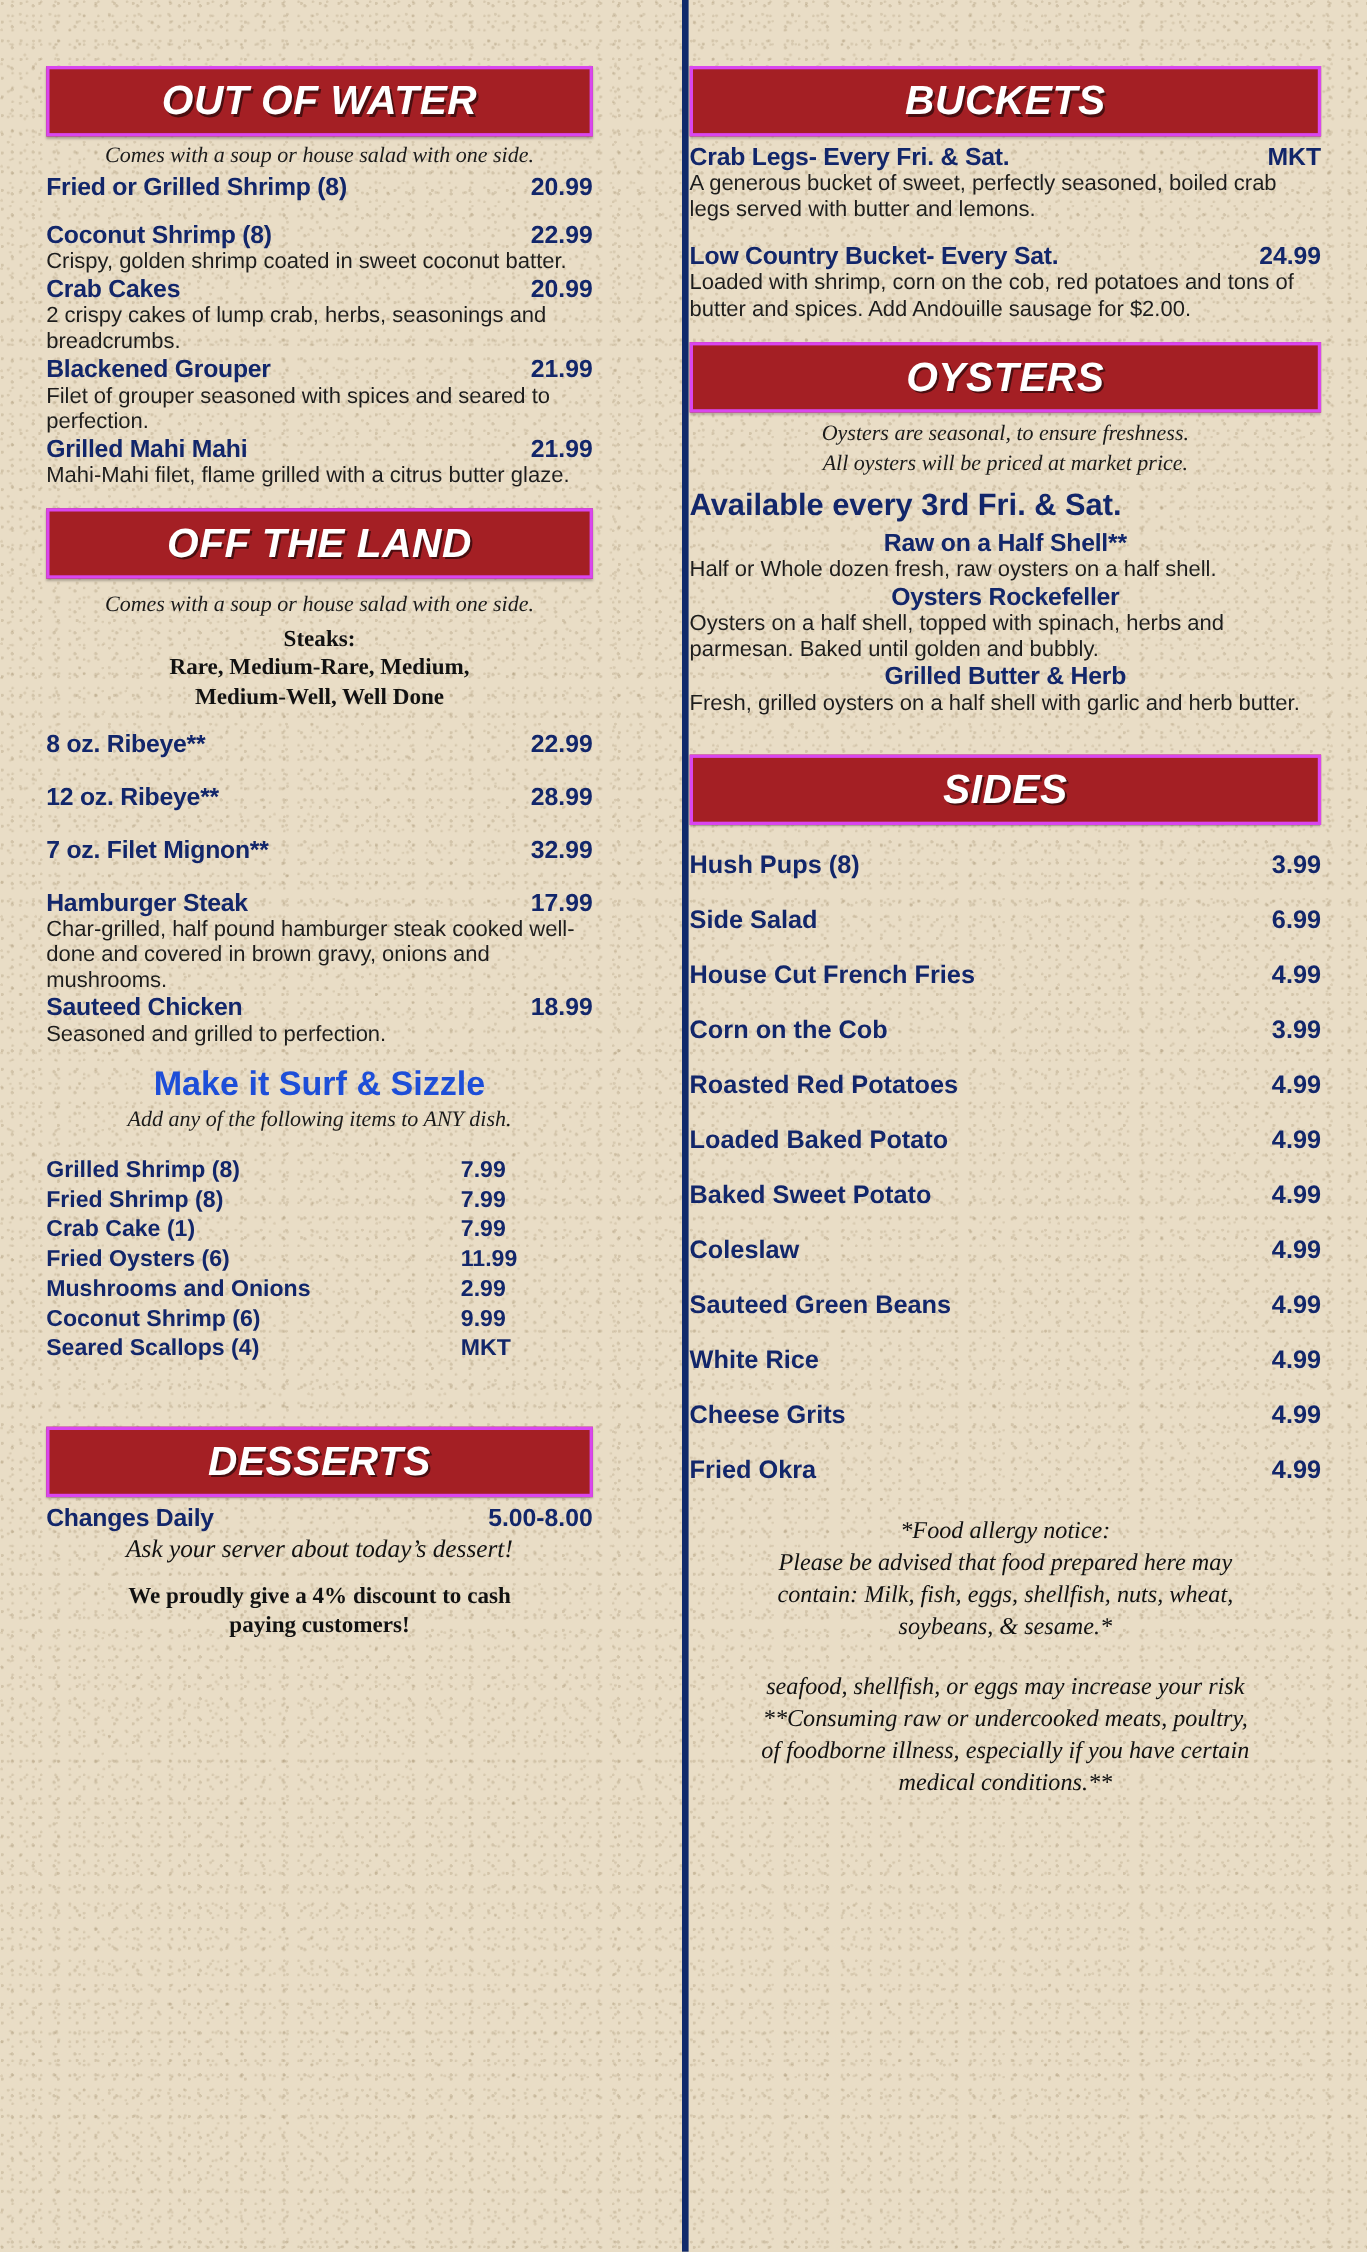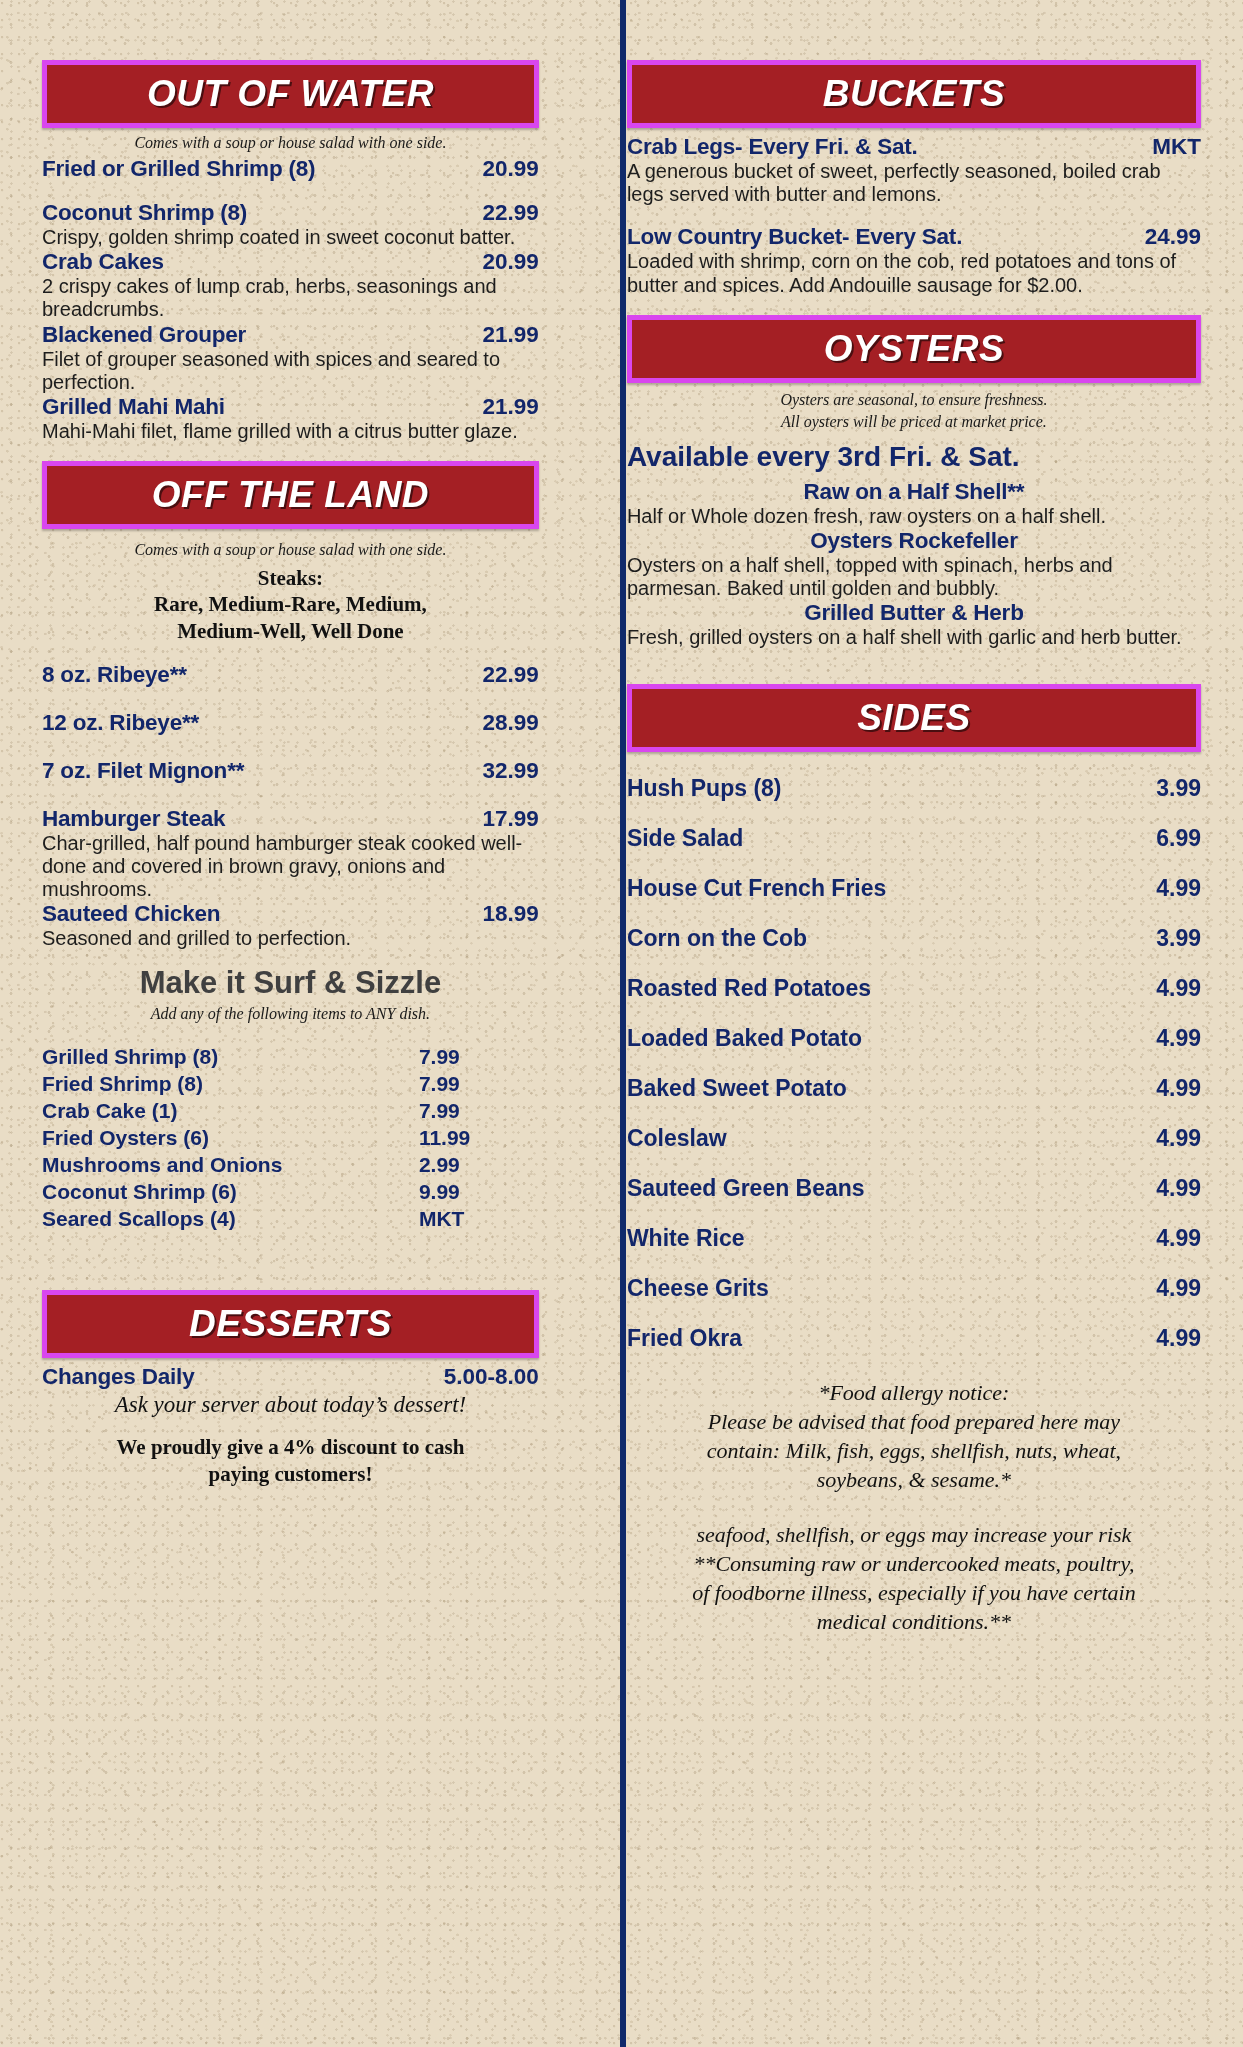--- a/index.html
+++ b/index.html
@@ -50,21 +50,21 @@
   .divider {
     position: absolute;
     top: 0;
     bottom: 0;
     left: 620px;
     width: 6px;
     background: #102a6b;
   }
   .band {
     background: #a41f24;
-    border: 5px solid #d946ef;
+    border: 3px solid #d946ef;
     height: 58px;
     display: flex;
     align-items: center;
     justify-content: center;
     margin: 0 0 6px 0;
     box-shadow: 0 2px 2px rgba(0,0,0,0.25);
   }
   .band-title {
     color: #fff;
     font-size: 37px;
@@ -72,21 +72,21 @@
     font-style: italic;
     letter-spacing: 0.5px;
     text-shadow: 2px 2px 0 rgba(0,0,0,0.55);
     font-family: "Liberation Sans", sans-serif;
   }
   .sub-serif {
     font-family: "Liberation Serif", serif;
     font-style: italic;
     text-align: center;
     color: #1a1a1a;
-    font-size: 16px;
+    font-size: 20px;
     margin: 4px 0 4px 0;
   }
   .row {
     display: flex;
     justify-content: space-between;
     align-items: baseline;
   }
   .item-name {
     color: #12266a;
     font-weight: bold;
@@ -115,21 +115,21 @@
     font-family: "Liberation Serif", serif;
     font-weight: bold;
     font-size: 21px;
     color: #111;
     line-height: 1.25;
     margin-top: 6px;
   }
   .steak-row { margin-bottom: 22px; }
   .surf-title {
     text-align: center;
-    color: #404040;
+    color: #1d4ed8;
     font-weight: bold;
     font-size: 31px;
     font-family: "Liberation Sans", sans-serif;
     margin-top: 14px;
   }
   .addon-row {
     display: flex;
     justify-content: space-between;
     align-items: baseline;
     margin-bottom: 3px;

